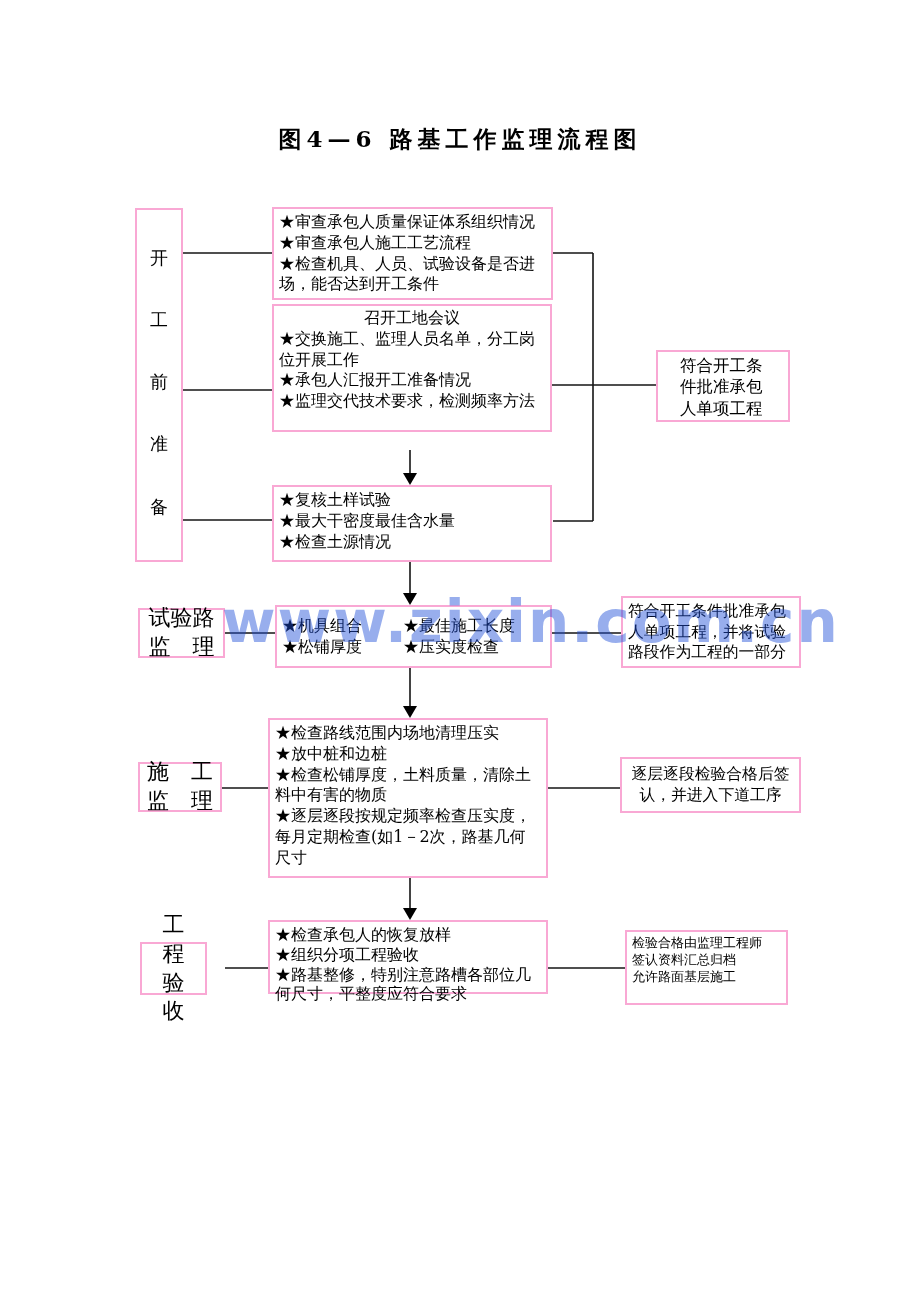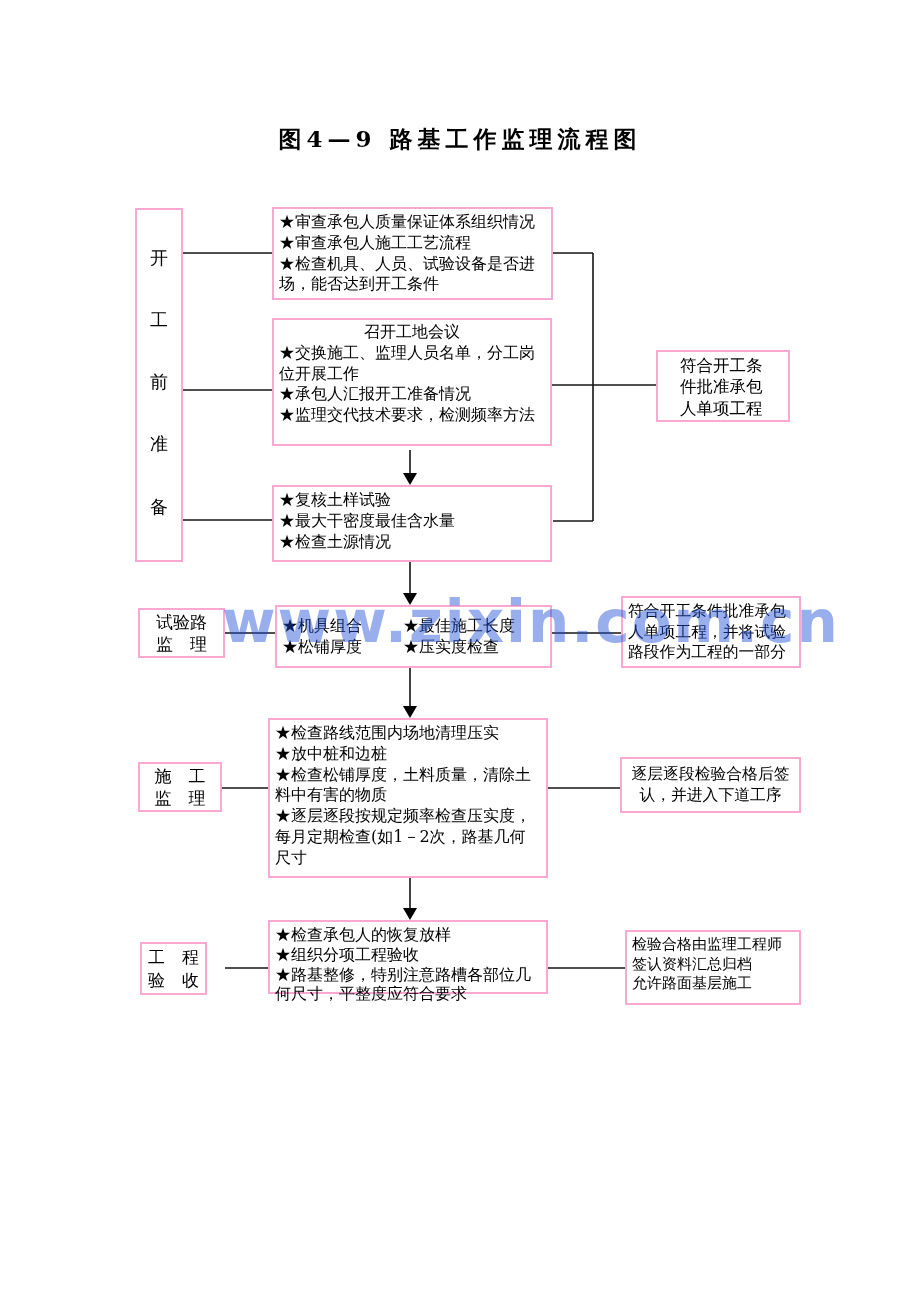--- a/index.html
+++ b/index.html
@@ -15,57 +15,57 @@
   }
   svg.connectors{position:absolute;top:0;left:0;z-index:1;}
   .box{
     position:absolute;box-sizing:border-box;background:#fff;
     border:2px solid #f9a8d4;z-index:2;
     font-size:16px;line-height:1.3;padding:3px 5px;
   }
   .line{white-space:pre-wrap;}
   .stage{
     display:flex;flex-direction:column;justify-content:center;
-    text-align:center;font-size:17px;padding:2px;border-width:2px;
+    text-align:center;font-size:22px;padding:2px;border-width:2px;
   }
   .prep{
     left:135px;top:208px;width:48px;height:354px;
     display:flex;flex-direction:column;justify-content:space-between;align-items:center;
     padding:36px 0 42px 0;font-size:18px;border-width:2px;
   }
   .b-review{left:272px;top:207px;width:281px;height:93px;}
-  .b-meeting{left:272px;top:318px;width:280px;height:128px;padding-top:2px;}
+  .b-meeting{left:272px;top:304px;width:280px;height:128px;padding-top:2px;}
   .b-meeting .box-title{text-align:center;}
   .b-soil{left:272px;top:485px;width:280px;height:77px;}
   .b-approve{left:656px;top:350px;width:134px;height:72px;display:flex;align-items:flex-start;font-size:16.5px;}
   .b-approve .inner{width:86px;margin:0 auto;}
   .s-trial{left:138px;top:608px;width:87px;height:50px;}
   .b-equip{left:275px;top:605px;width:277px;height:63px;display:flex;align-items:center;}
   .b-equip .col1{width:46%;}
   .b-equip .col2{width:54%;}
   .b-trialres{left:621px;top:596px;width:180px;height:72px;font-size:15.8px;}
   .s-constr{left:138px;top:762px;width:84px;height:50px;}
   .b-main{left:268px;top:718px;width:280px;height:160px;}
   .b-sign{left:620px;top:757px;width:181px;height:56px;font-size:15.8px;text-align:center;display:flex;align-items:center;}
   .s-accept{left:140px;top:942px;width:67px;height:53px;}
   .b-final{left:268px;top:920px;width:280px;height:74px;line-height:1.24;}
-  .b-archive{left:625px;top:930px;width:176px;height:75px;font-size:15px;}
+  .b-archive{left:625px;top:930px;width:163px;height:75px;font-size:13px;}
   .watermark{
     position:absolute;left:222px;top:588px;z-index:6;
     font-family:"DejaVu Sans","Liberation Sans",sans-serif;
     font-size:58px;font-weight:bold;color:#1d4ed8;opacity:0.45;
     letter-spacing:2px;pointer-events:none;white-space:nowrap;
   }
 </style>
 </head>
 <body>
 
 <div class="canvas">
 
-  <div class="page-title">图4—9  路基工作监理流程图</div>
+  <div class="page-title">图4—6  路基工作监理流程图</div>
 
   <svg class="connectors" width="920" height="1302">
     <g stroke="#141414" stroke-width="1.6" fill="none">
       <line x1="183" y1="253" x2="272" y2="253"></line>
       <line x1="183" y1="390" x2="272" y2="390"></line>
       <line x1="183" y1="520" x2="272" y2="520"></line>
       <line x1="553" y1="253" x2="593" y2="253"></line>
       <line x1="593" y1="253" x2="593" y2="521"></line>
       <line x1="553" y1="521" x2="593" y2="521"></line>
       <line x1="552" y1="385" x2="656" y2="385"></line>

